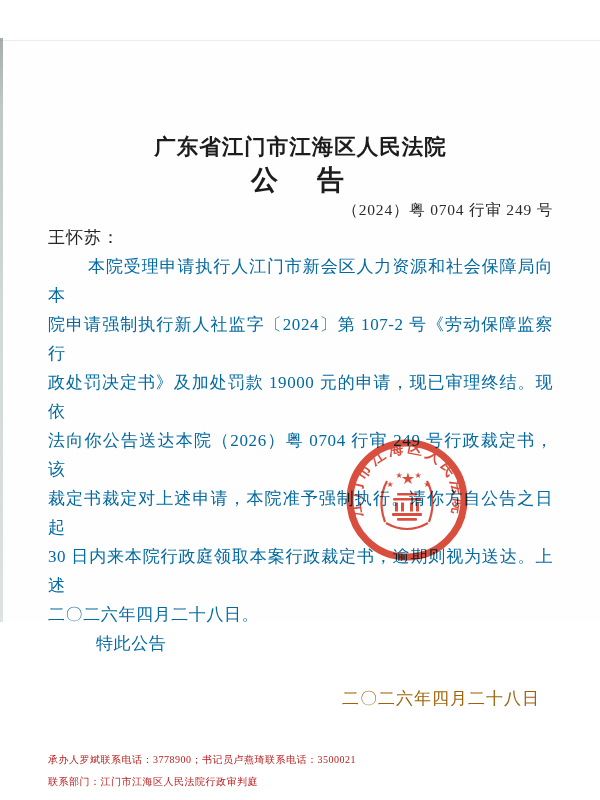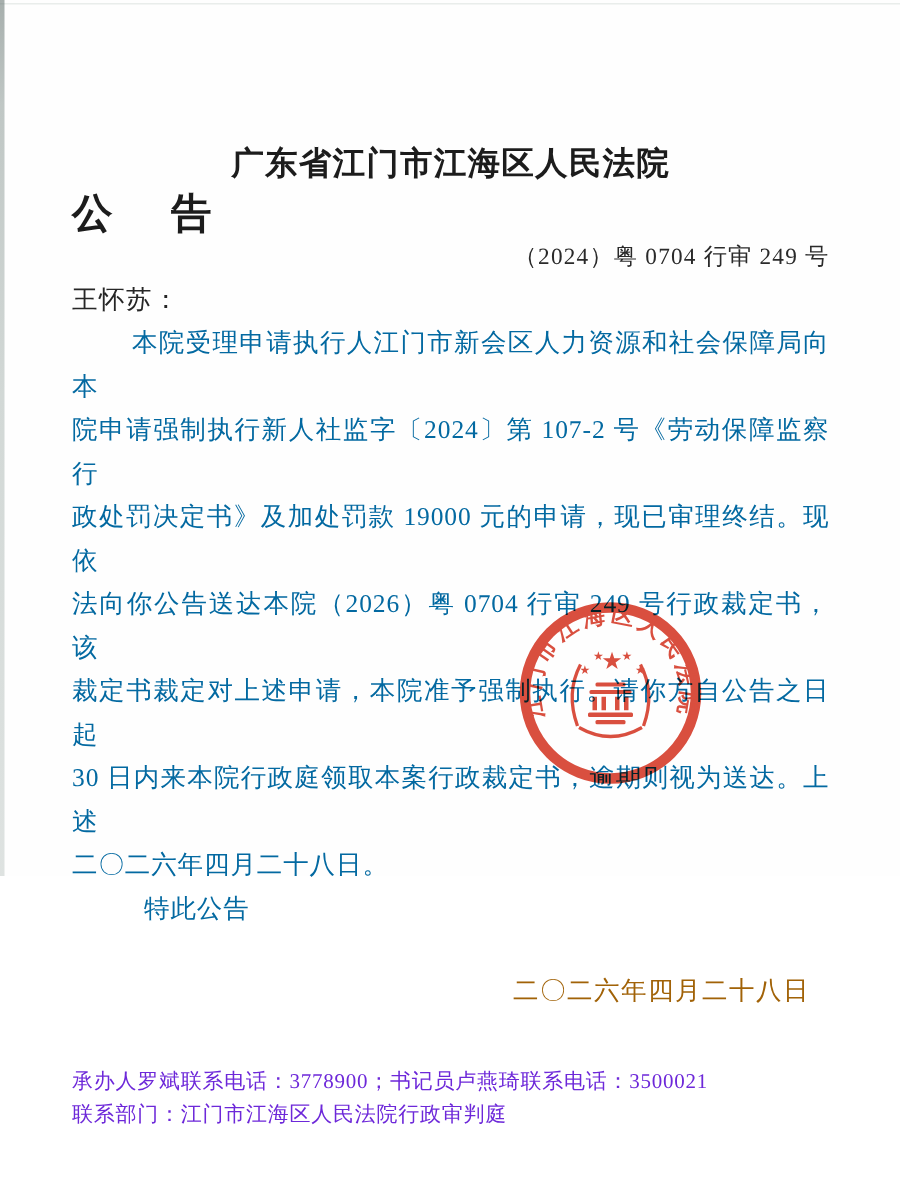--- a/index.html
+++ b/index.html
@@ -8,41 +8,42 @@
   body{
     background:#ffffff;
     font-family:"Liberation Serif","DejaVu Serif",serif;
     color:#262626;
     overflow:hidden;
   }
   .page{
     position:relative;
     width:600px; height:584px;
     background:#fefefe;
+    margin-top:38px;
   }
   
   .edge-left{
     position:absolute; left:0; top:0; width:3px; height:100%;
     background:linear-gradient(180deg,#5f6e6a 0%,#8d9a96 12%,#aeb9b5 45%,#c4ccc9 100%);
     opacity:.55;
   }
   .edge-top{
     position:absolute; left:0; top:2px; width:100%; height:1px;
     background:#dfe5e3; opacity:.7;
   }
   .content{
     position:relative;
     padding:96px 47px 0 48px;
   }
   .court-name{
     font-size:21.5px; font-weight:700; text-align:center;
     line-height:27px; letter-spacing:1px; color:#1c1c1c;
   }
   .doc-title{
-    font-size:27px; font-weight:700; text-align:left;
+    font-size:27px; font-weight:700; text-align:center;
     line-height:33px; margin-top:3px; letter-spacing:6px; color:#1c1c1c;
   }
   .case-number{
     font-size:15.5px; text-align:right; line-height:21px;
     margin-top:2px; letter-spacing:0.8px; color:#2a2a2a;
   }
   .addressee{
     font-size:17px; line-height:29px; margin-top:3px; letter-spacing:1px;
   }
   .bl{
@@ -52,21 +53,21 @@
   .indent{ text-indent:40px; }
   .indent-sm{ text-indent:48px; }
   .date-line{
     font-size:17px; line-height:22px; margin-top:30px; margin-left:294px;
     letter-spacing:1px; color:#a16207;
   }
   .contact{
     margin-top:39px;
   }
   .contact div{
-    font-size:14px; line-height:21.5px; letter-spacing:0.5px; color:#6d28d9;
+    font-size:10px; line-height:21.5px; letter-spacing:0.5px; color:#b91c1c;
   }
   
   .seal{
     position:absolute; left:343px; top:398px; width:128px; height:128px;
     mix-blend-mode:multiply; opacity:.9;
   }
   .seal svg{ width:100%; height:100%; }
   .seal .red-stroke{ stroke:var(--seal-color); fill:none; }
   .seal .red-fill{ fill:var(--seal-color); }
 </style>

